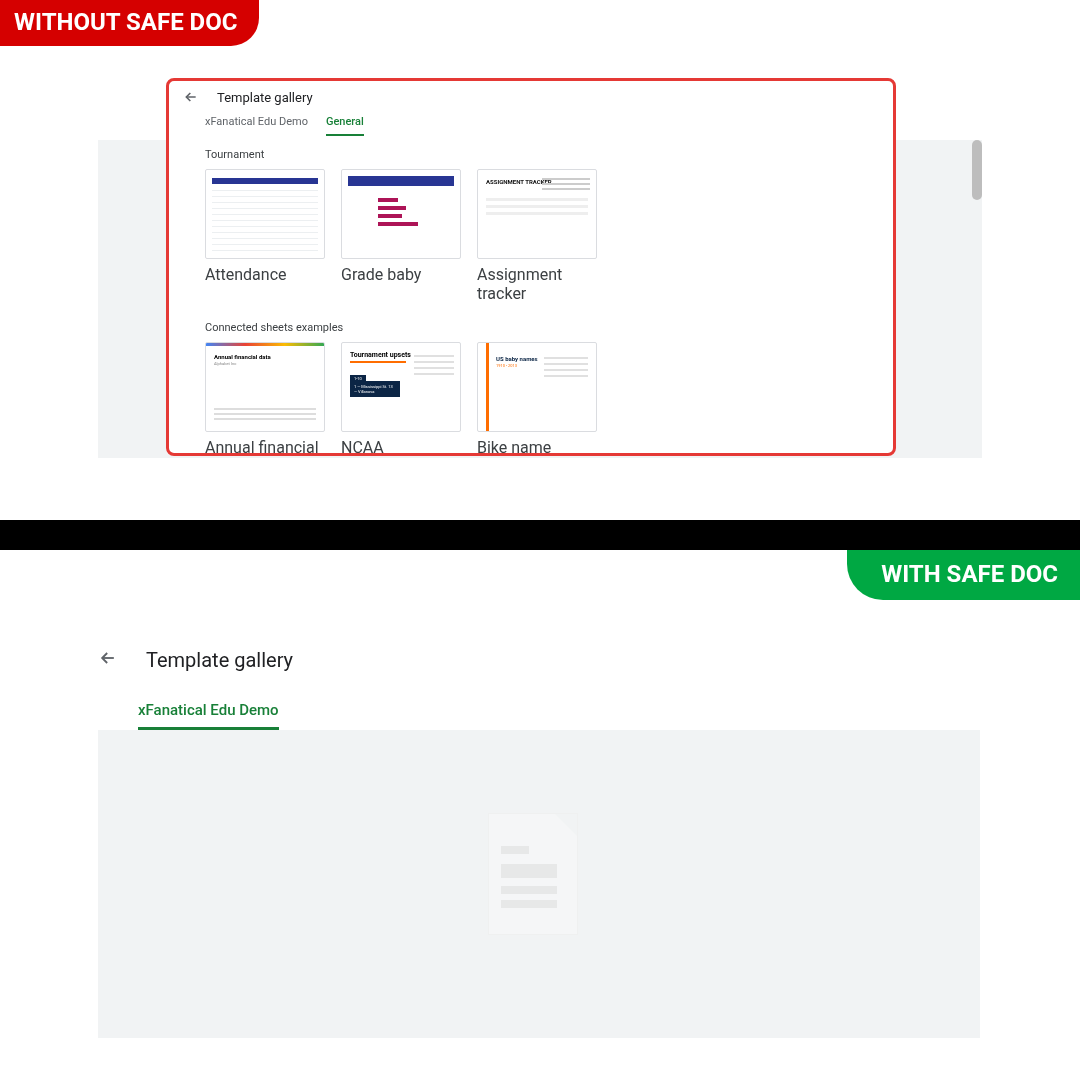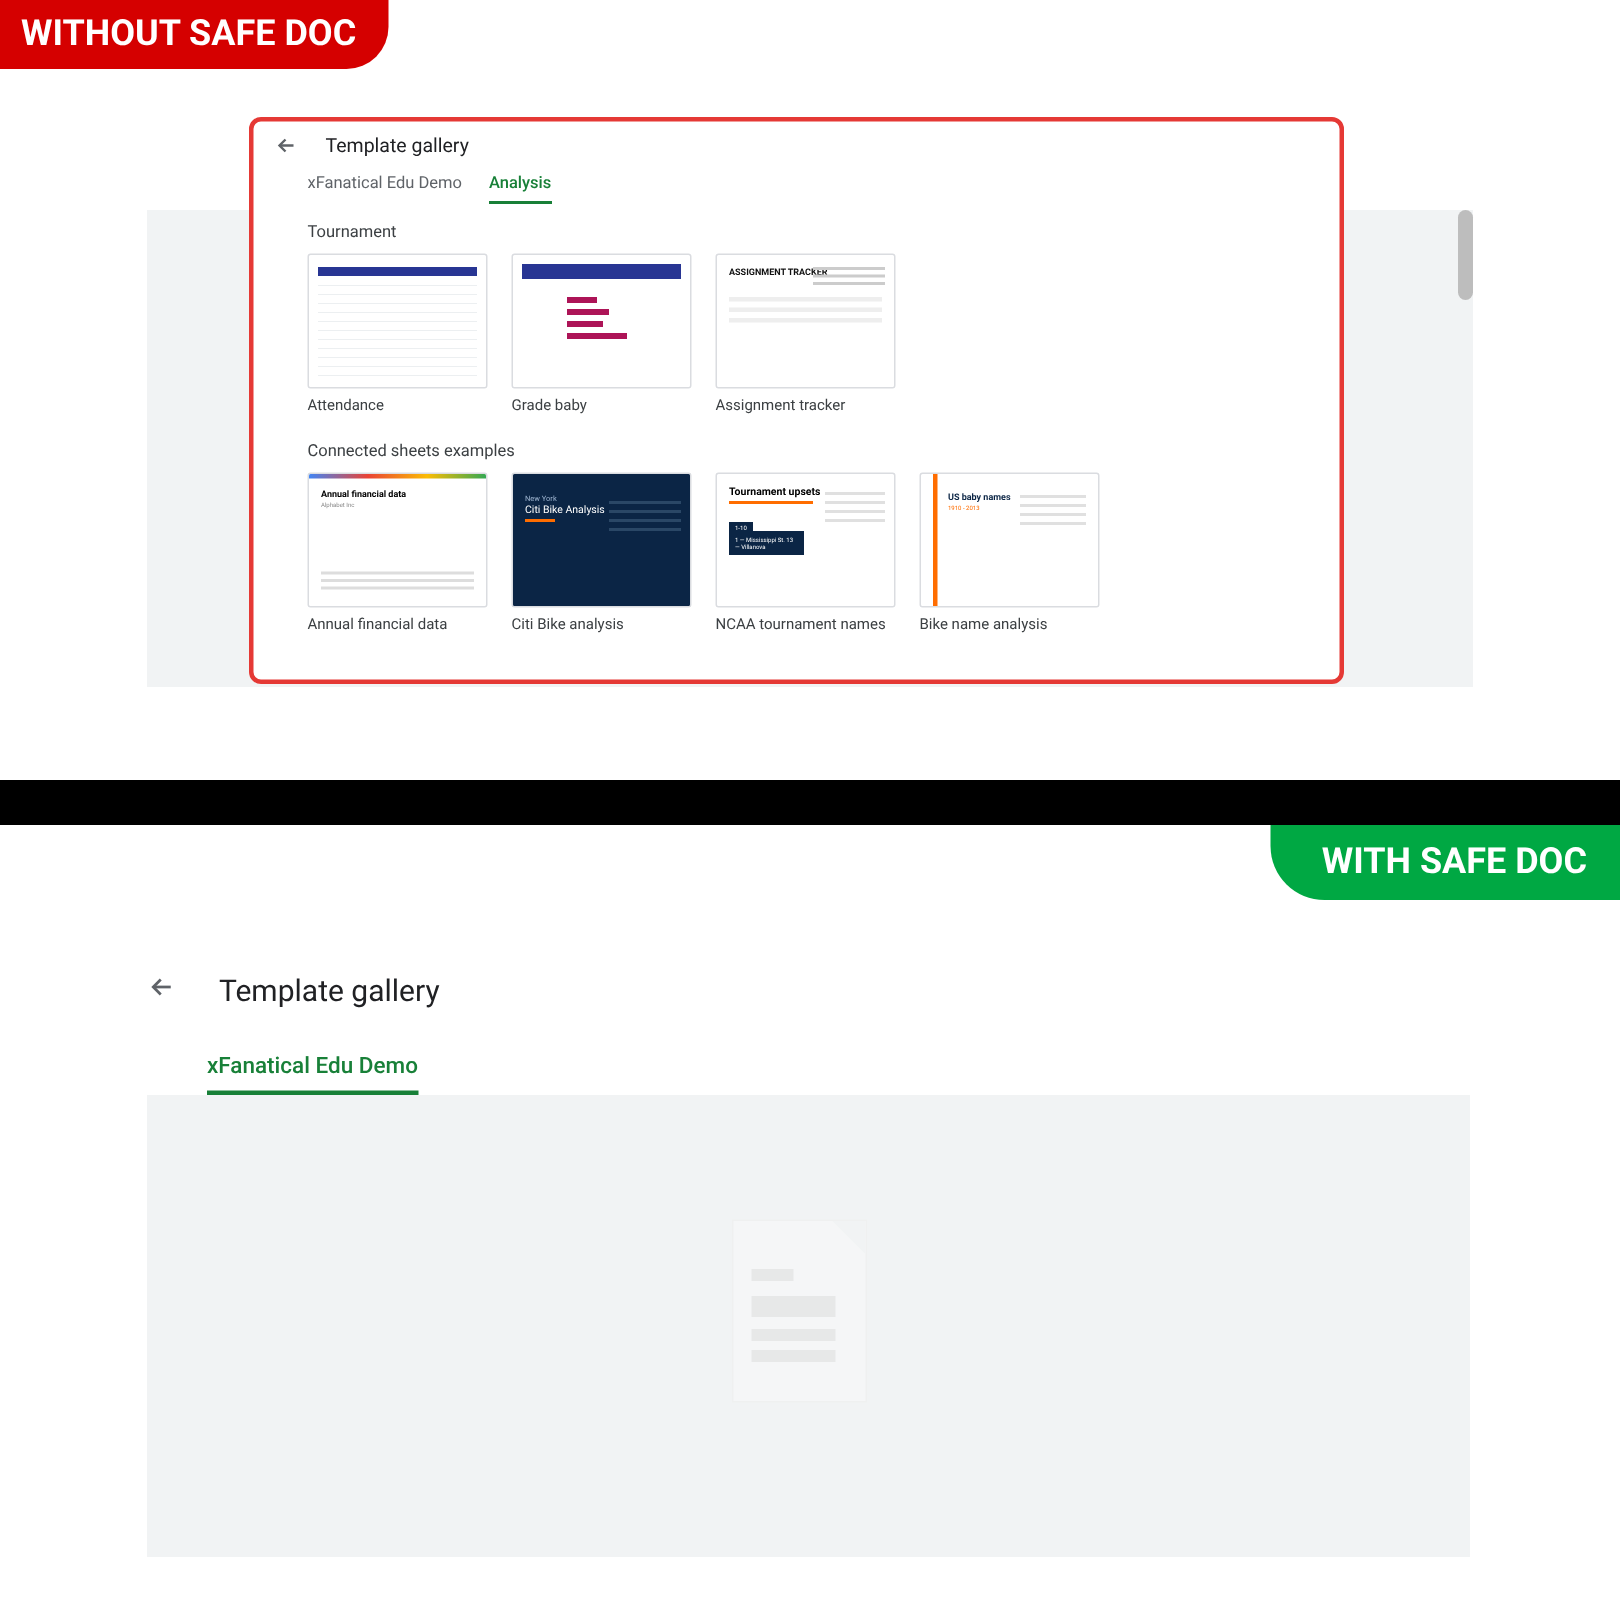--- a/index.html
+++ b/index.html
@@ -111,21 +111,21 @@
   .thumb {
     width: 120px;
     height: 90px;
     border: 1px solid #dadce0;
     border-radius: 2px;
     background: #fff;
     position: relative;
     overflow: hidden;
   }
   .card-label {
-    font-size: 10px;
+    font-size: 16px;
     color: #3c4043;
     margin-top: 6px;
   }
 
   
   .thumb-attendance::before {
     content: '';
     position: absolute;
     top: 8px; left: 6px; right: 6px;
     height: 6px;
@@ -345,21 +345,21 @@
       <svg viewBox="0 0 24 24" fill="none" stroke="currentColor" stroke-width="2.4">
           <path d="M19 12H5"></path>
           <path d="M11 18l-6-6 6-6"></path>
         </svg>
     </span>
     <span class="gallery-title">Template gallery</span>
   </div>
 
   <div class="tabs">
     <div class="tab">xFanatical Edu Demo</div>
-    <div class="tab active">Analysis</div>
+    <div class="tab active">General</div>
   </div>
 
   <div class="category-label">Tournament</div>
 
   <div class="card-row">
     <div class="card">
       <div class="thumb thumb-attendance"></div>
       <div class="card-label">Attendance</div>
     </div>
     <div class="card">
@@ -400,34 +400,20 @@
         <div class="tf-stripe"></div>
         <div class="tf-title">Annual financial data</div>
         <div class="tf-sub">Alphabet Inc</div>
         <div class="tf-blk">
             <span></span>
             <span></span>
             <span></span>
           </div>
       </div>
       <div class="card-label">Annual financial data</div>
-    </div>
-    <div class="card">
-      <div class="thumb thumb-citi">
-        <div class="tc-t1">New York</div>
-        <div class="tc-t2">Citi Bike Analysis</div>
-        <div class="tc-bar"></div>
-        <div class="tc-lines">
-            <span></span>
-            <span></span>
-            <span></span>
-            <span></span>
-          </div>
-      </div>
-      <div class="card-label">Citi Bike analysis</div>
     </div>
     <div class="card">
       <div class="thumb thumb-ncaa">
         <div class="tn-hdr">Tournament upsets</div>
         <div class="tn-under"></div>
         <div class="tn-chip">1-10</div>
         <div class="tn-box">1 — Mississippi St.
 13 — Villanova</div>
         <div class="tn-side">
             <span></span>

